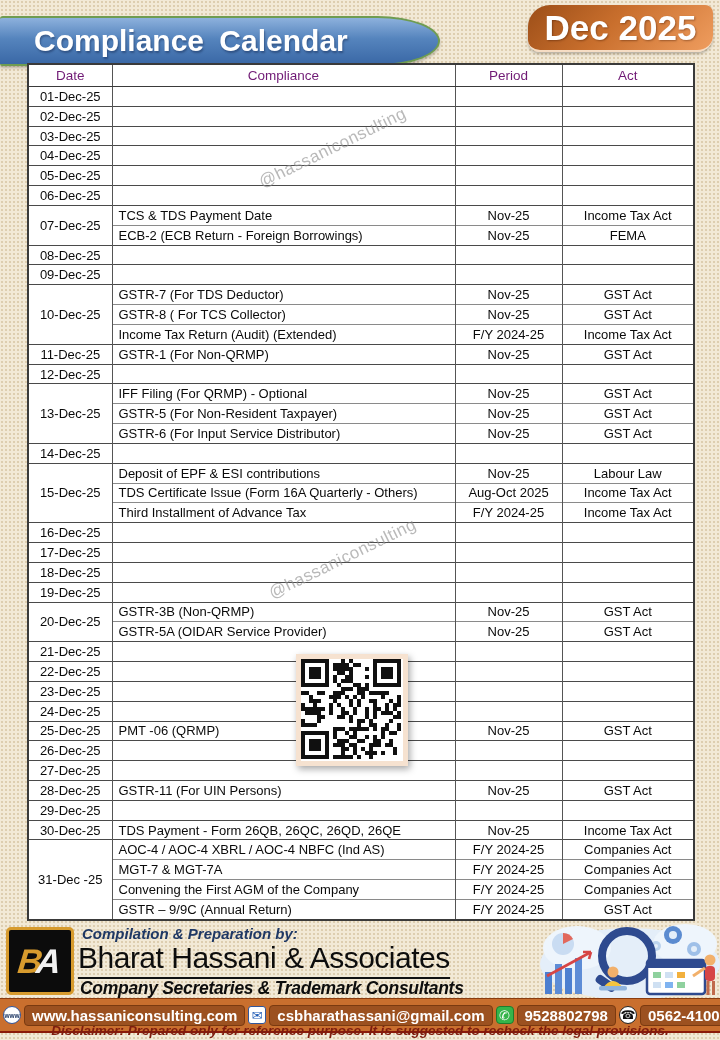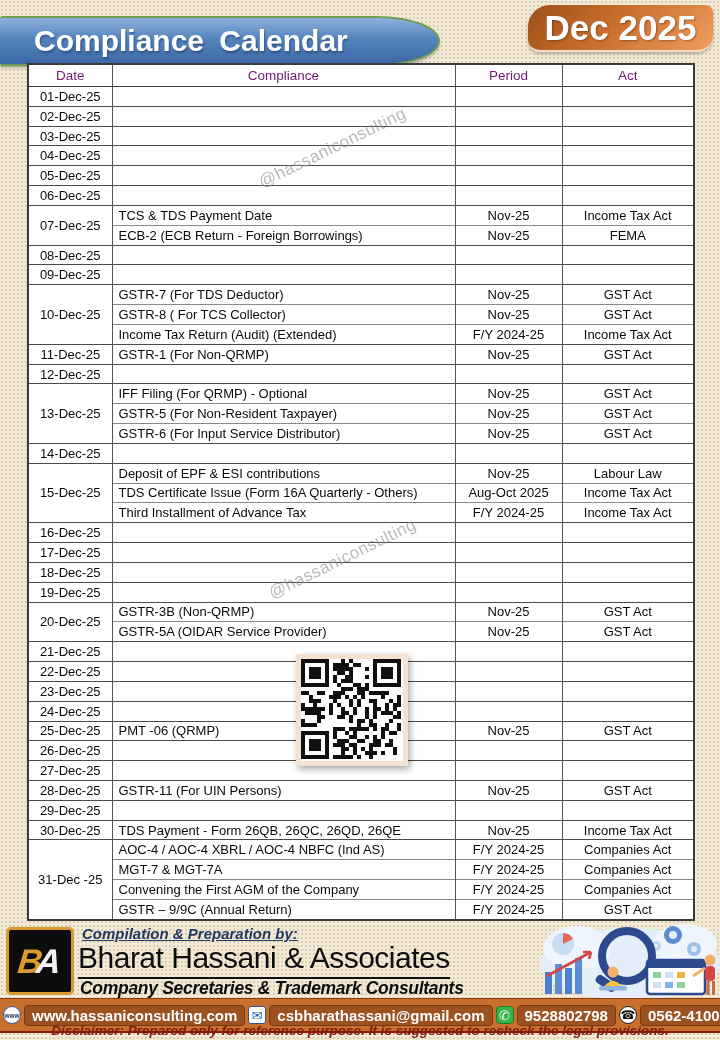--- a/index.html
+++ b/index.html
@@ -75,21 +75,20 @@
     display:flex;align-items:center;justify-content:center;
   }
   .monogram{
     font-size:34px;font-weight:bold;font-style:italic;color:#f2f2f2;
     letter-spacing:-6px;transform:skewX(-6deg);padding-right:6px;
   }
   .monogram::first-letter{color:#d79b2e;}
   .compilation{
     position:absolute;left:82px;top:925px;z-index:2;
     font-size:15px;font-weight:bold;font-style:italic;color:#1f3864;
-    text-decoration:underline;
   }
   .firm-name{
     position:absolute;left:78px;top:941px;z-index:2;
     font-size:30px;font-weight:normal;color:#0d0d0d;letter-spacing:-.5px;
     border-bottom:2.5px solid #111;padding-bottom:1px;line-height:1.15;
   }
   .firm-subtitle{
     position:absolute;left:80px;top:978px;z-index:2;
     font-size:17.5px;font-weight:bold;font-style:italic;color:#0d0d0d;
     letter-spacing:-.3px;

